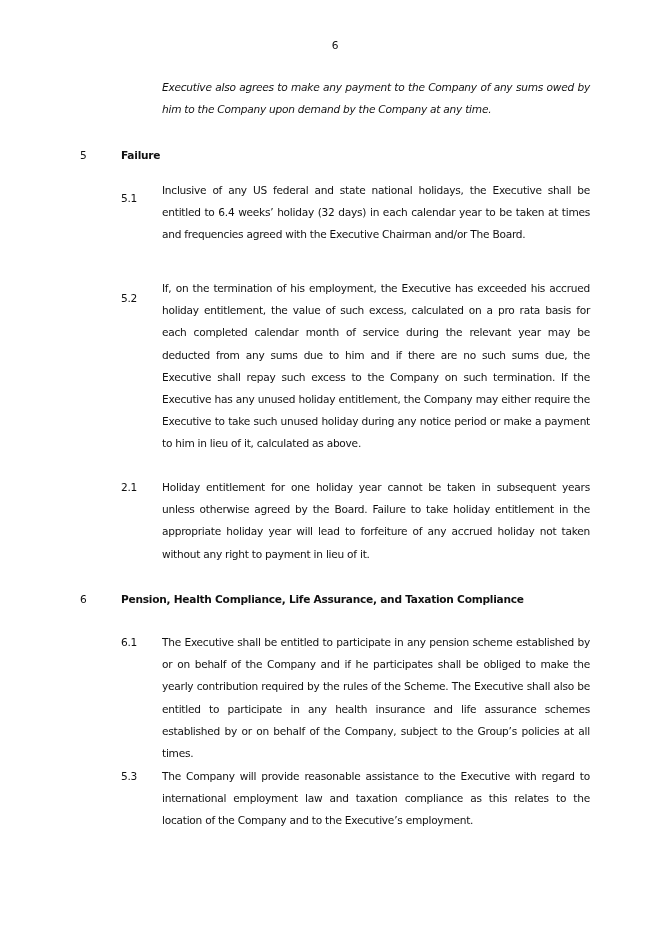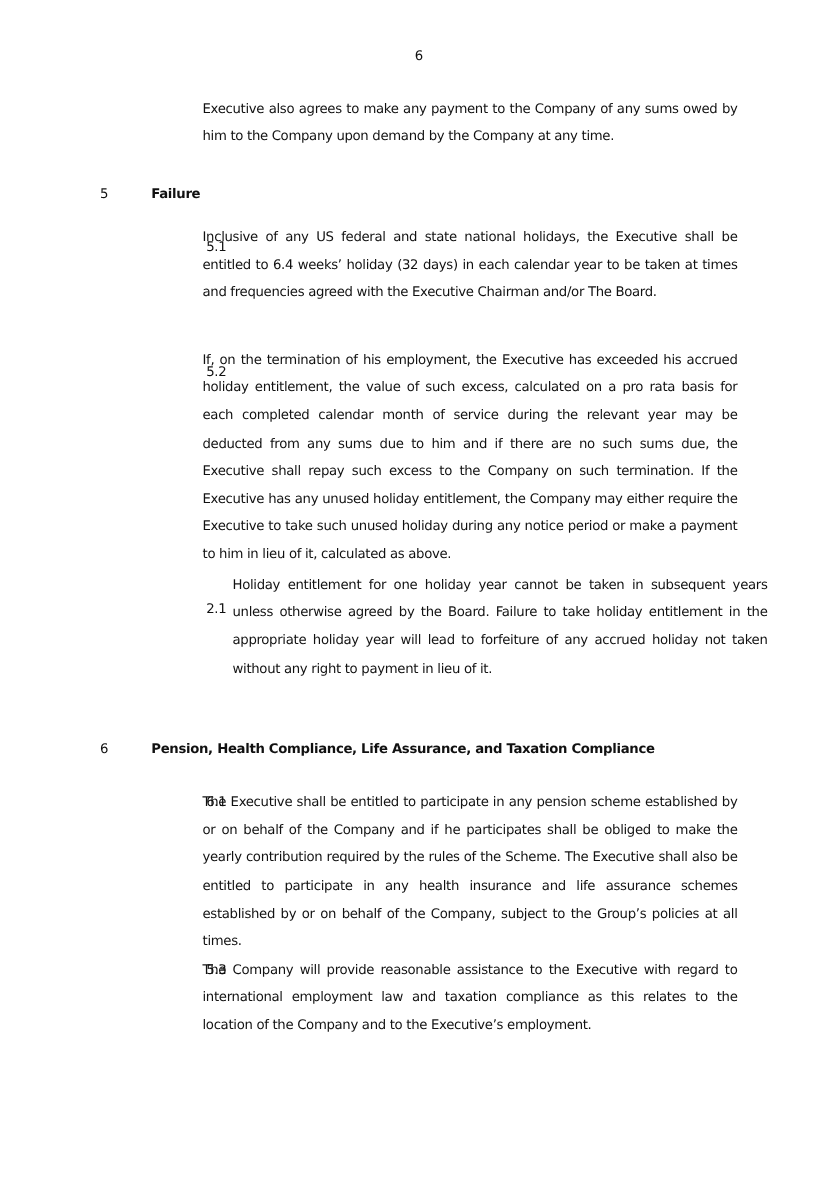--- a/index.html
+++ b/index.html
@@ -6,48 +6,48 @@
     body {
       width: 670px; height: 947px; position: relative; overflow: hidden;
       font-family: "DejaVu Sans", sans-serif;
       font-size: 10.6px; color: #111111;
       letter-spacing: -0.25px;
     }
     .page-number { position: absolute; top: 39px; left: 0; width: 670px; text-align: center; }
     .para { position: absolute; left: 162px; width: 428px; line-height: 22.2px; text-align: justify; }
     .num { position: absolute; }
     .sec-num { left: 80px; }
-    .sub-num { left: 121px; margin-left: 44px; }
+    .sub-num { left: 121px; }
     .heading { position: absolute; left: 121px; font-weight: bold; }
   </style>
 </head>
 <body>
 
 <div>
   <div class="page-number">6</div>
 
-  <div class="para" style="top:76px;">Executive also agrees to make any payment to the Company of any sums owed by him to the Company upon demand by the Company at any time.</div>
+  <div class="para" style="top:76px;font-style:italic;">Executive also agrees to make any payment to the Company of any sums owed by him to the Company upon demand by the Company at any time.</div>
 
   <div>
     <div class="num sec-num" style="top:149px;">5</div>
     <div class="heading" style="top:149px;">Failure</div>
 
     <div>
       <div class="num sub-num" style="top:192px;">5.1</div>
       <div class="para" style="top:179px;">Inclusive of any US federal and state national holidays, the Executive shall be entitled to 6.4 weeks’ holiday (32 days) in each calendar year to be taken at times and frequencies agreed with the Executive Chairman and/or The Board.</div>
     </div>
 
     <div>
       <div class="num sub-num" style="top:292px;">5.2</div>
       <div class="para" style="top:277px;">If, on the termination of his employment, the Executive has exceeded his accrued holiday entitlement, the value of such excess, calculated on a pro rata basis for each completed calendar month of service during the relevant year may be deducted from any sums due to him and if there are no such sums due, the Executive shall repay such excess to the Company on such termination.  If the Executive has any unused holiday entitlement, the Company may either require the Executive to take such unused holiday during any notice period or make a payment to him in lieu of it, calculated as above.</div>
     </div>
 
     <div>
       <div class="num sub-num" style="top:481px;">2.1</div>
-      <div class="para" style="top:457px;margin-left:24px;">Holiday entitlement for one holiday year cannot be taken in subsequent years unless otherwise agreed by the Board.  Failure to take holiday entitlement in the appropriate holiday year will lead to forfeiture of any accrued holiday not taken without any right to payment in lieu of it.</div>
+      <div class="para" style="top:476px;">Holiday entitlement for one holiday year cannot be taken in subsequent years unless otherwise agreed by the Board.  Failure to take holiday entitlement in the appropriate holiday year will lead to forfeiture of any accrued holiday not taken without any right to payment in lieu of it.</div>
     </div>
   </div>
 
   <div>
     <div class="num sec-num" style="top:593px;">6</div>
     <div class="heading" style="top:593px;">Pension, Health Compliance, Life Assurance, and Taxation Compliance</div>
 
     <div>
       <div class="num sub-num" style="top:636px;">6.1</div>
       <div class="para" style="top:631px;">The Executive shall be entitled to participate in any pension scheme established by or on behalf of the Company and if he participates shall be obliged to make the yearly contribution required by the rules of the Scheme.  The Executive shall also be entitled to participate in any health insurance and life assurance schemes established by or on behalf of the Company, subject to the Group’s policies at all times.</div>

